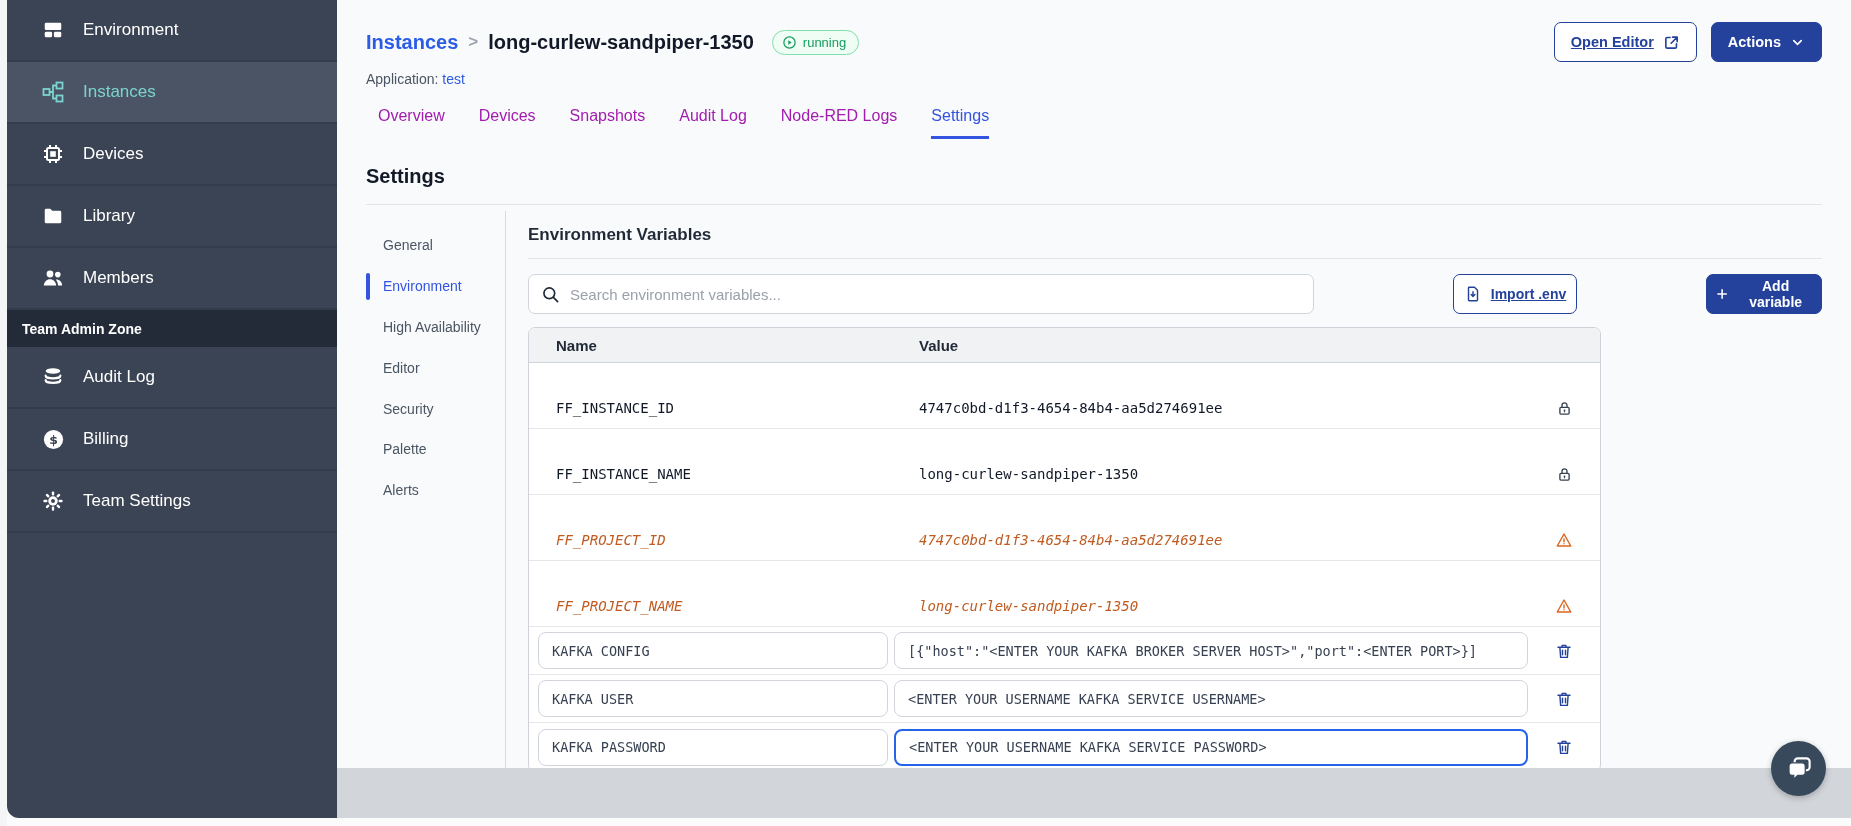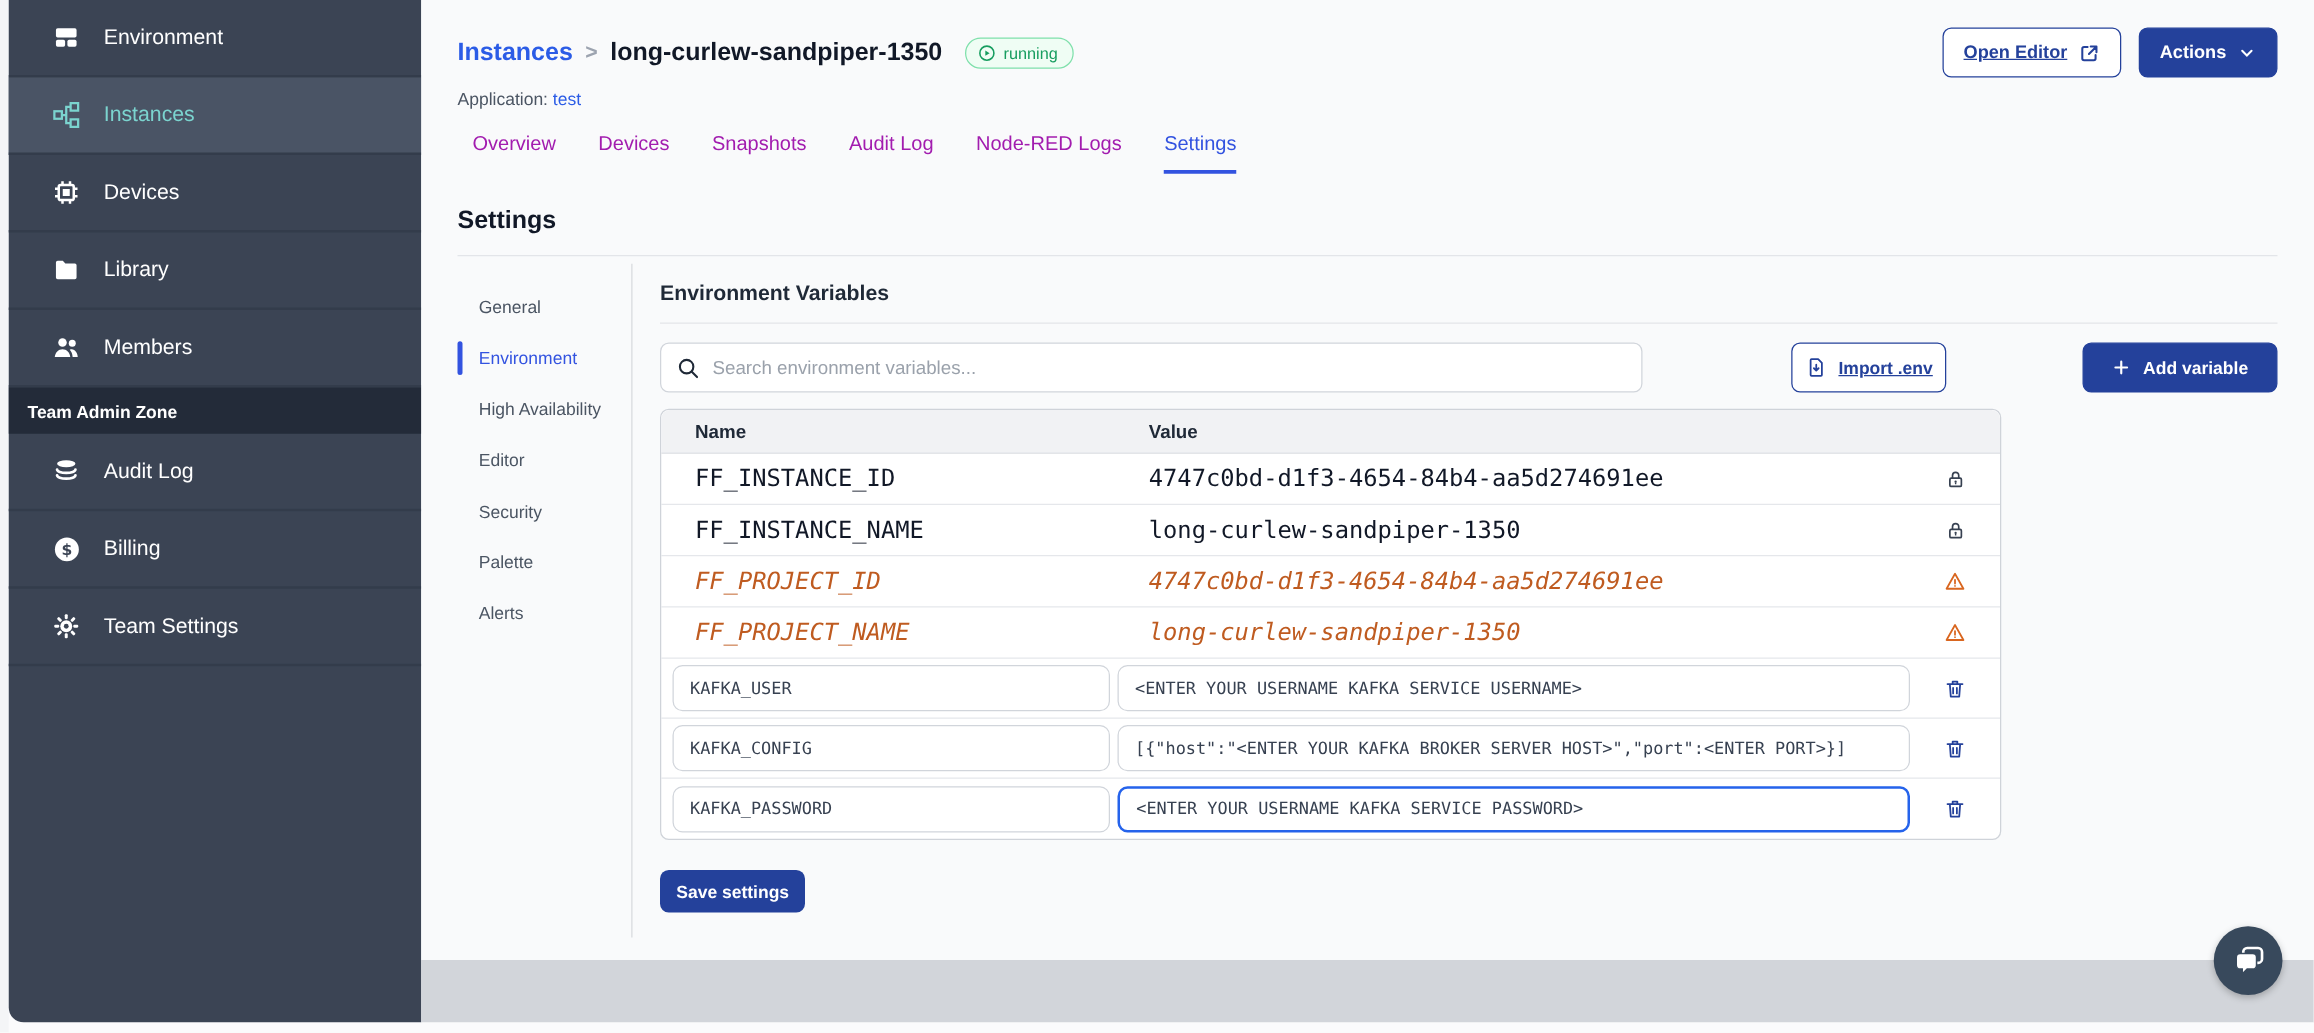--- a/index.html
+++ b/index.html
@@ -44,28 +44,28 @@
   .snav-item.active { color:#3353e0; }
   .snav-item.active::before { content:''; position:absolute; left:0; top:7px; bottom:7px; width:4px; background:#3353e0; border-radius:2px; }
 
   .env-panel { flex:1; padding-left:22px; padding-top:14px; }
   .env-title { font-size:17px; font-weight:700; color:#1f2937; padding-bottom:13px; border-bottom:1px solid #e3e5e9; }
   .env-toolbar { display:flex; margin-top:15px;justify-content:space-between; }
   .searchbox { width:786px; height:40px; background:#fff; border:1px solid #d1d5db; border-radius:7px; display:flex; align-items:center; padding:0 12px; gap:10px; margin-right:20px; }
   .searchbox input { border:none; outline:none; flex:1; font-size:15px; color:#374151; background:transparent; font-family:inherit; }
   .searchbox input::placeholder { color:#9aa1ab; }
   .btn-import { width:124px; margin-right:10px; font-size:14px; padding:0 8px; }
-  .btn-add { width:156px; font-size:14px; padding:0 8px; }
+  .btn-add { width:116px; font-size:14px; padding:0 8px; }
 
   .env-table { width:1073px; margin-top:13px; border:1px solid #cfd3d9; border-radius:7px; background:#fff; }
   .t-row { display:grid; grid-template-columns:365px 1fr 72px; align-items:center; }
   .t-head { background:#f1f2f4; height:35px; border-bottom:1px solid #cfd3d9; font-size:15px; font-weight:700; color:#1f2937; border-radius:7px 7px 0 0; }
   .c-name { padding-left:27px; }
   .c-value { padding-left:25px; }
-  .t-row.simple { height:41px; border-bottom:1px solid #e5e7eb; font-family:"DejaVu Sans Mono", monospace; font-size:19px; color:#111827; }
+  .t-row.simple { height:41px; border-bottom:1px solid #e5e7eb; font-family:"DejaVu Sans Mono", monospace; font-size:14px; color:#111827;margin-top:25px; }
   .t-row.deprecated { color:#bf5b20; font-style:italic; }
   .t-row.editable { height:48px; border-bottom:1px solid #e5e7eb; }
   .env-table .t-row:last-child { border-bottom:none; }
   .cell-icon { display:flex; justify-content:center; align-items:center; }
   .icon-btn { background:none; border:none; cursor:pointer; display:flex; align-items:center; justify-content:center; padding:2px; }
   .c-name-input { padding:0 6px 0 9px; }
   .c-value-input { padding:0; }
   .env-input { height:37px; width:100%; border:1px solid #d1d5db; border-radius:8px; font-family:"DejaVu Sans Mono", monospace; font-size:13.5px; color:#374151; padding:0 13px; background:#fff; outline:none; }
   .env-input.focused { border:2px solid #2563eb; }
 
@@ -317,35 +317,35 @@
             <div class="cell-icon">
                 <svg width="18" height="18" viewBox="0 0 24 24" fill="none" stroke="#d9661f" stroke-width="1.9" stroke-linecap="round" stroke-linejoin="round">
                   <path d="M12 4 3 20h18z"></path>
                   <path d="M12 10.5v4"></path>
                   <circle cx="12" cy="17" r="0.9" fill="#d9661f" stroke="none"></circle>
                 </svg>
               </div>
           </div>
 
           <div class="t-row editable">
-            <div class="c-name-input"><input class="env-input" value="KAFKA_USER" style=""></div>
-            <div class="c-value-input"><input class="env-input" value="&lt;ENTER YOUR USERNAME KAFKA SERVICE USERNAME&gt;" style=""></div>
+            <div class="c-name-input"><input class="env-input" value="KAFKA_CONFIG" style=""></div>
+            <div class="c-value-input"><input class="env-input" value="[{&quot;host&quot;:&quot;&lt;ENTER YOUR KAFKA BROKER SERVER HOST&gt;&quot;,&quot;port&quot;:&lt;ENTER PORT&gt;}]" style=""></div>
             <div class="cell-icon">
                 <button class="icon-btn">
                   <svg width="18" height="18" viewBox="0 0 24 24" fill="none" stroke="#24419b" stroke-width="1.9" stroke-linecap="round" stroke-linejoin="round">
                     <path d="M4 7h16M9.5 7V4.5h5V7M6.5 7l1 13.5h9l1-13.5"></path>
                     <path d="M10 11v6M14 11v6"></path>
                   </svg>
                 </button>
               </div>
           </div>
 
           <div class="t-row editable">
-            <div class="c-name-input"><input class="env-input" value="KAFKA_CONFIG" style=""></div>
-            <div class="c-value-input"><input class="env-input" value="[{&quot;host&quot;:&quot;&lt;ENTER YOUR KAFKA BROKER SERVER HOST&gt;&quot;,&quot;port&quot;:&lt;ENTER PORT&gt;}]" style=""></div>
+            <div class="c-name-input"><input class="env-input" value="KAFKA_USER" style=""></div>
+            <div class="c-value-input"><input class="env-input" value="&lt;ENTER YOUR USERNAME KAFKA SERVICE USERNAME&gt;" style=""></div>
             <div class="cell-icon">
                 <button class="icon-btn">
                   <svg width="18" height="18" viewBox="0 0 24 24" fill="none" stroke="#24419b" stroke-width="1.9" stroke-linecap="round" stroke-linejoin="round">
                     <path d="M4 7h16M9.5 7V4.5h5V7M6.5 7l1 13.5h9l1-13.5"></path>
                     <path d="M10 11v6M14 11v6"></path>
                   </svg>
                 </button>
               </div>
           </div>
 

